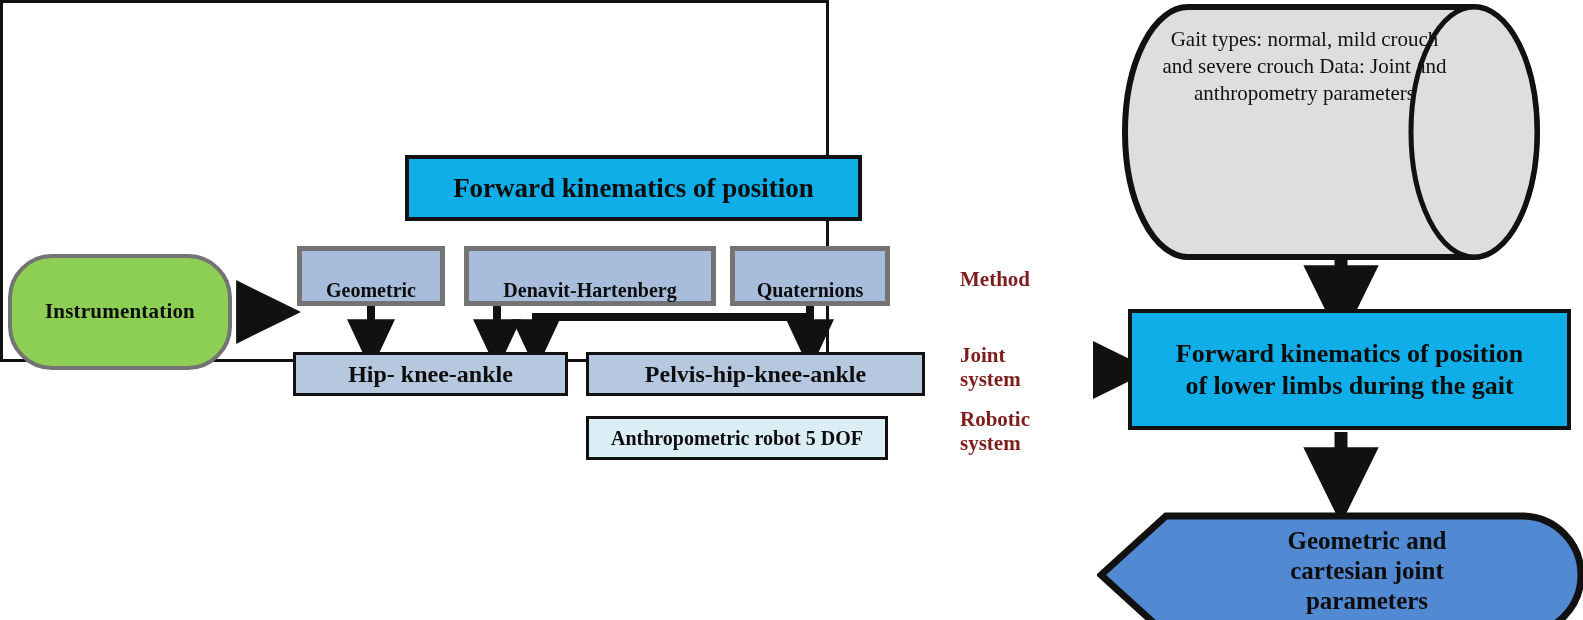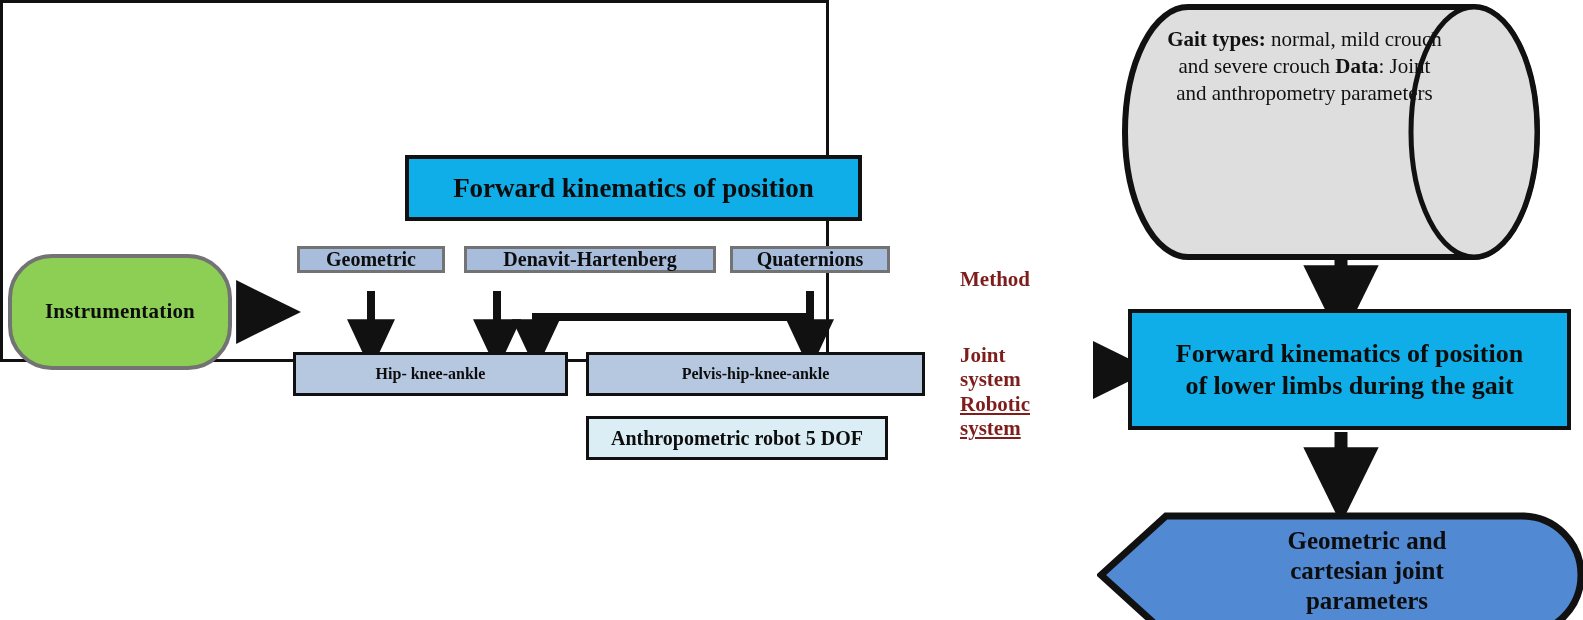--- a/index.html
+++ b/index.html
@@ -59,34 +59,34 @@
     width: 457px;
     height: 66px;
     background: #0FAEE8;
     border: 4px solid #111111;
     font-size: 27px;
   }
 
   
   .method-box {
     background: #A8BDDC;
-    border: 3px solid #737373;
+    border: 5px solid #737373;
     font-size: 20px;
-    height: 27px;
+    height: 60px;
     align-items: flex-end;
   }
   #m-geometric { left: 297px; top: 246px; width: 148px; }
   #m-dh        { left: 464px; top: 246px; width: 252px; }
   #m-quat      { left: 730px; top: 246px; width: 160px; }
 
   
   .joint-box {
     background: #B6C7E0;
     border: 3px solid #111111;
-    font-size: 16px;
+    font-size: 24px;
     height: 44px;
   }
   #j-hka  { left: 293px; top: 352px; width: 275px; }
   #j-phka { left: 586px; top: 352px; width: 339px; }
 
   
   .robot-box {
     background: #DCEEF5;
     border: 3px solid #111111;
     font-size: 20px;
@@ -99,21 +99,21 @@
   .side-label {
     position: absolute;
     font-weight: bold;
     color: #7f1d1d;
     font-size: 21px;
     line-height: 1.12;
     text-align: left;
   }
   #lbl-method { left: 960px; top: 268px; }
   #lbl-joint  { left: 960px; top: 344px; }
-  #lbl-robot  { left: 960px; top: 393px; text-decoration: underline; }
+  #lbl-robot  { left: 960px; top: 408px; }
 
   
   #db-cylinder {
     position: absolute;
     left: 1122px;
     top: 4px;
     width: 452px;
     height: 256px;
   }
   #db-cylinder .cyl-body {
@@ -123,21 +123,21 @@
   #db-text {
     position: absolute;
     left: 40px;
     top: 22px;
     width: 285px;
     text-align: center;
     font-size: 21px;
     line-height: 1.28;
     color: #111111;
   }
-  #db-text .lead { font-weight: bold; }
+  #db-text .lead { font-weight: normal; }
 
   
   #fk-lower-limbs {
     left: 1128px;
     top: 309px;
     width: 443px;
     height: 121px;
     background: #0FAEE8;
     border: 4px solid #111111;
     font-size: 26px;

